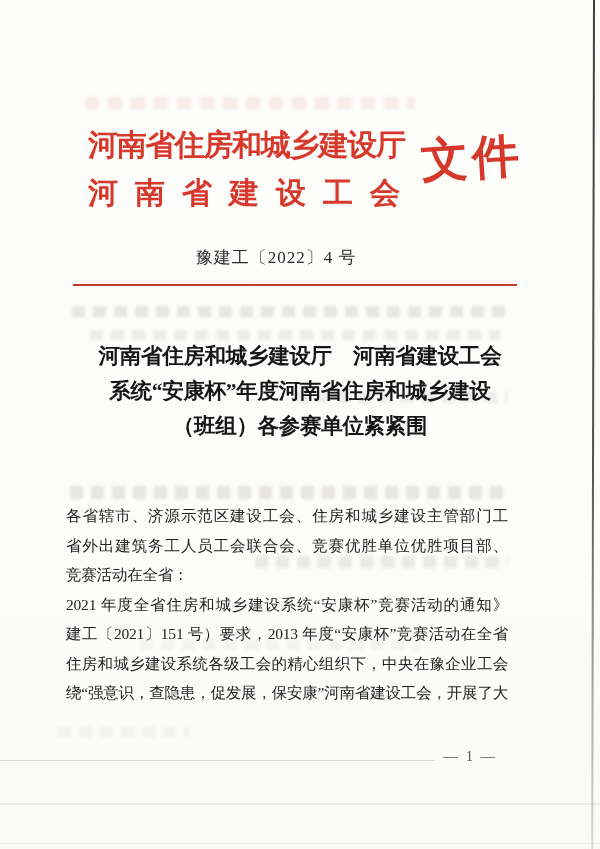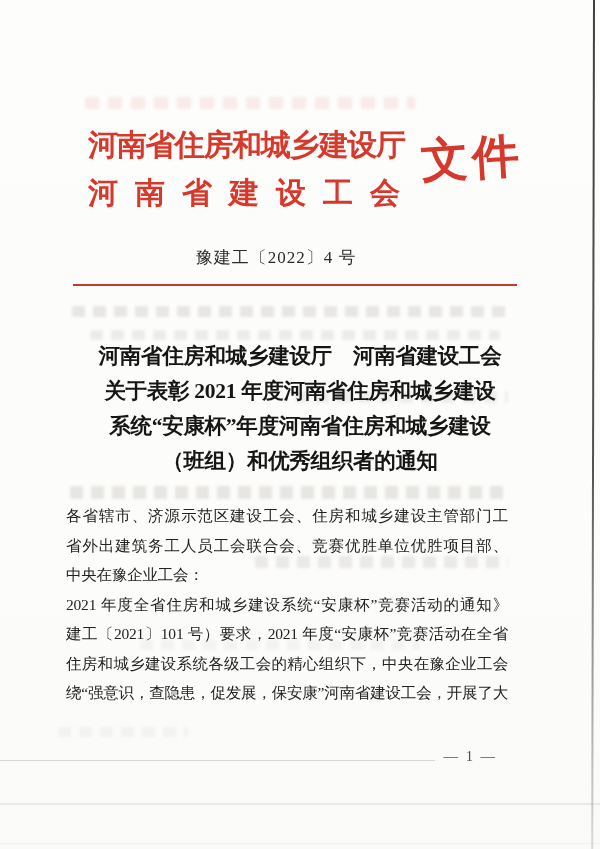--- a/index.html
+++ b/index.html
@@ -151,31 +151,30 @@
     </div>
     <div class="doc-type">文件</div>
   </div>
 
   <div class="ref-number">豫建工〔2022〕4 号</div>
 
   <div class="red-divider"></div>
 
   <div class="title">
     <div class="title-line">河南省住房和城乡建设厅　河南省建设工会</div>
-    <div class="title-line">关于表彰 2021 年度河南省住房和城乡建设</div>
     <div class="title-line">系统“安康杯”年度河南省住房和城乡建设</div>
-    <div class="title-line">（班组）和优秀组织者的通知</div>
+    <div class="title-line">（班组）各参赛单位紧紧围</div>
   </div>
 
   <div class="body-text">
     <div class="body-line just">各省辖市、济源示范区建设工会、住房和城乡建设主管部门工会，</div>
     <div class="body-line just">省外出建筑务工人员工会联合会、竞赛优胜单位优胜项目部、</div>
-    <div class="body-line">中央在豫企业工会：</div>
+    <div class="body-line">竞赛活动在全省：</div>
     <div class="body-line just">2021 年度全省住房和城乡建设系统“安康杯”竞赛活动的通知》（豫</div>
-    <div class="body-line just">建工〔2021〕101 号）要求，2021 年度“安康杯”竞赛活动在全省</div>
+    <div class="body-line just">建工〔2021〕151 号）要求，2013 年度“安康杯”竞赛活动在全省</div>
     <div class="body-line just">住房和城乡建设系统各级工会的精心组织下，中央在豫企业工会</div>
     <div class="body-line just">绕“强意识，查隐患，促发展，保安康”河南省建设工会，开展了大</div>
   </div>
 
   <div class="page-number">— 1 —</div>
 
   <div class="edge-line"></div>
   <div class="streak s1"></div>
   <div class="streak s2"></div>
   <div class="streak s3"></div>

